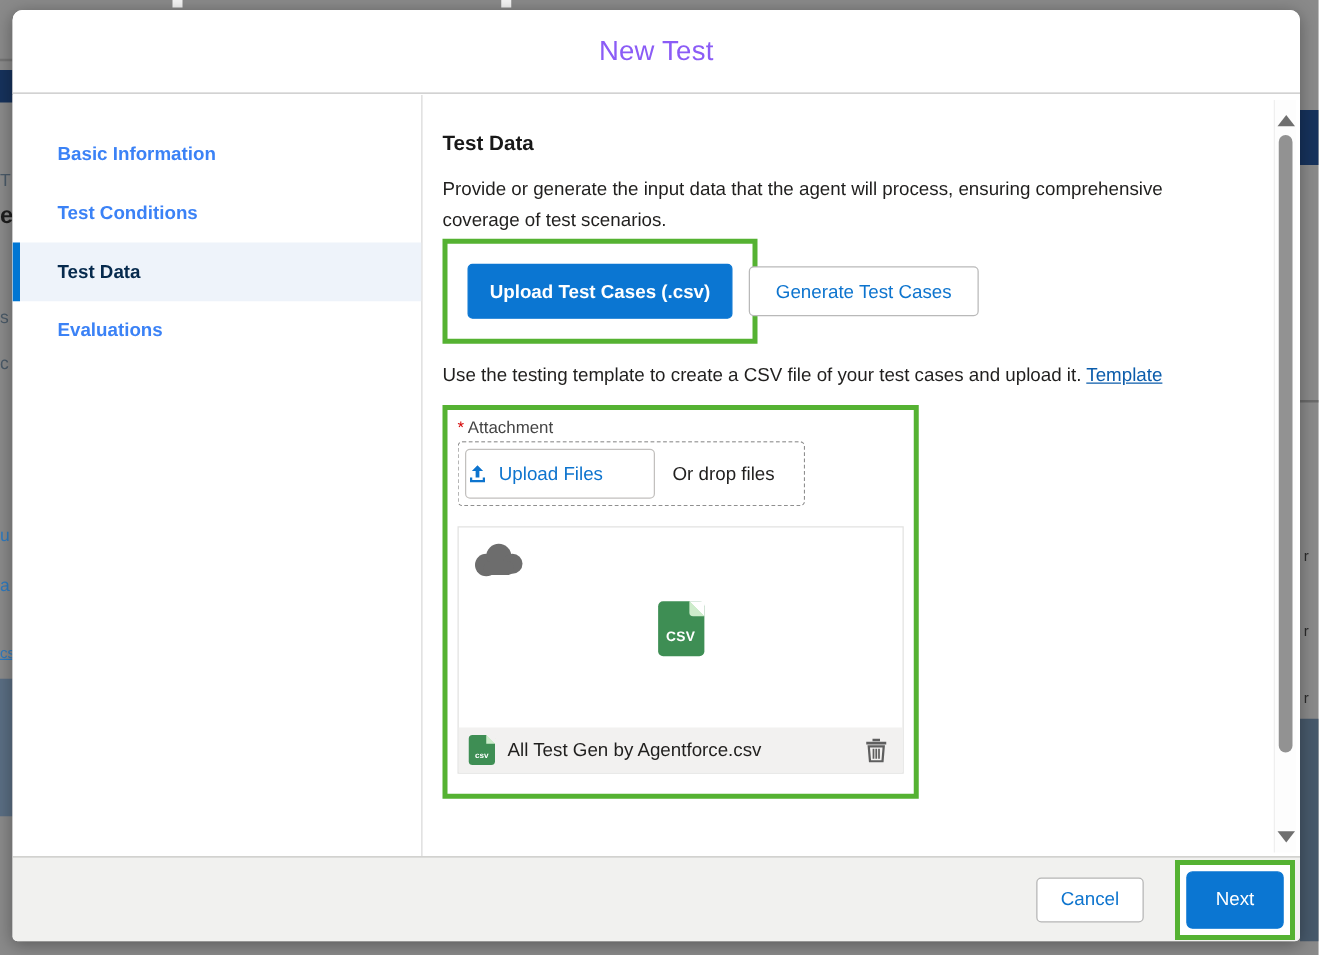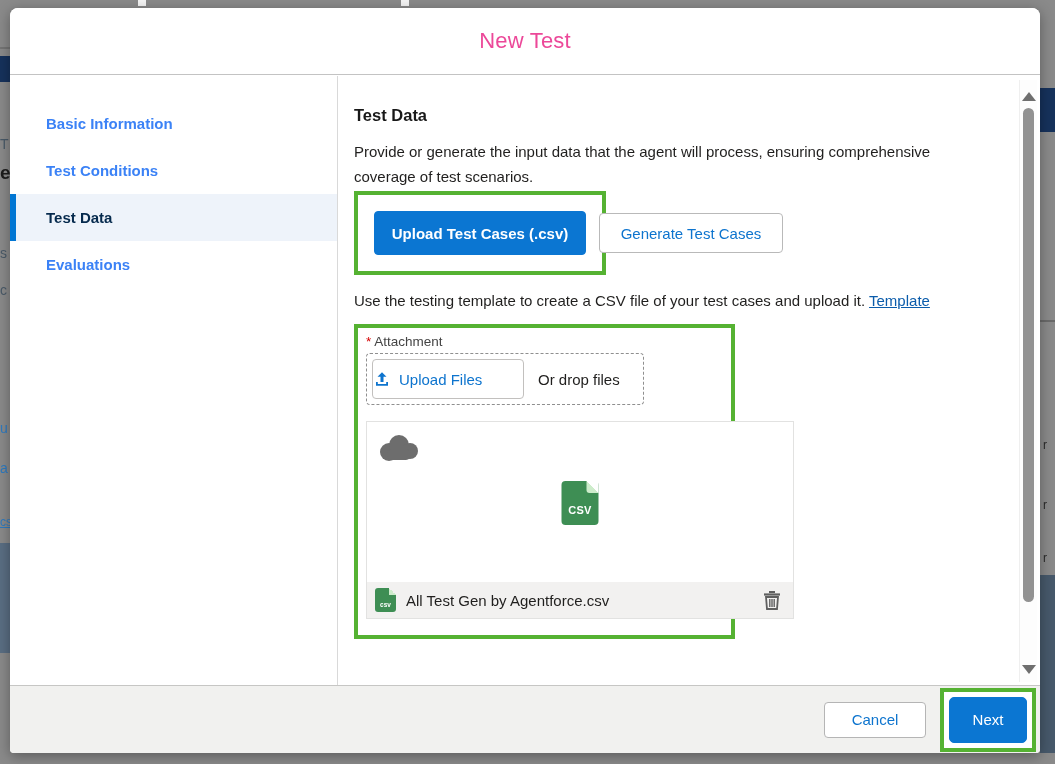--- a/index.html
+++ b/index.html
@@ -13,21 +13,21 @@
   .edge-letter.dark { color:#1d1d1d; font-weight:bold; font-size:19px; }
   .edge-letter.right { left:auto; right:0; width:12px; color:#2b2b2b; font-size:12px; }
   .notch { position:absolute; top:0; width:8px; height:6px; background:#f5f5f5; }
 
   
   .modal { position:absolute; left:10px; top:8px; width:1030px; height:745px;
            background:#fff; border-radius:8px 8px 4px 4px; overflow:hidden;
            box-shadow:0 3px 14px rgba(0,0,0,.35); }
   .modal-header { position:absolute; left:0; top:0; right:0; height:67px;
                   border-bottom:1px solid #c3c3c3; display:flex; align-items:center; justify-content:center; background:#fff; }
-  .modal-title { font-size:22px; font-weight:500; color:#ec4899; letter-spacing:.2px; }
+  .modal-title { font-size:22px; font-weight:500; color:#8b5cf6; letter-spacing:.2px; }
 
   
   .sidebar { position:absolute; left:0; top:68px; bottom:68px; width:328px;
              border-right:1px solid #d9d9d9; padding-top:24px; background:#fff; }
   .side-item { height:47px; display:flex; align-items:center; padding-left:36px;
                font-size:15px; color:#3b82f6; cursor:pointer; position:relative;font-weight:bold; }
   .side-item.selected { background:#eef3fa; font-weight:bold; color:#062a4d; }
   .side-item.selected::before { content:""; position:absolute; left:0; top:0; bottom:0; width:6px; background:#0176d3; }
 
   
@@ -51,21 +51,21 @@
   .anno-attach { margin-top:15px; width:381px; padding:6px 0 16px 8px; }
   .attach-label { font-size:13.5px; color:#444; }
   .req { color:#d40000; margin-right:3px; }
   .dropzone { margin-top:4px; display:inline-flex; align-items:center; border:1px dashed #8f8f8f;
               border-radius:4px; padding:5px; background:#fff; }
   .upload-files { display:flex; align-items:center; justify-content:flex-start; gap:8px;
                   width:152px; height:40px; background:#fff; border:1px solid #c2c0be; border-radius:4px;
                   color:#0d74ce; font-size:15px; }
   .drop-text { padding:0 18px 0 14px; font-size:15px; color:#201f1e; }
 
-  .preview-card { margin-top:16px; width:428px; height:198px; border:1px solid #e2e2e1;
+  .preview-card { margin-top:16px; width:357px; height:198px; border:1px solid #e2e2e1;
                   position:relative; background:#fff; }
   .cloud { position:absolute; left:10px; top:12px; }
   .csv-big { position:absolute; left:50%; top:59px; transform:translateX(-50%);
              width:37px; height:44px; background:#3e8e54; border-radius:4px;
              display:flex; align-items:flex-end; justify-content:center; padding-bottom:9px;
              color:#fff; font-size:11px; font-weight:bold; letter-spacing:.3px; }
   .csv-big::after { content:""; position:absolute; top:0; right:0; width:12px; height:12px;
                     background:linear-gradient(to bottom left, #fff 50%, #cdeccb 50%);
                     border-bottom-left-radius:3px; }
   .file-row { position:absolute; left:0; right:0; bottom:0; height:36px; background:#f2f1f0;
@@ -82,22 +82,22 @@
   .scrollbar { position:absolute; right:3px; top:72px; width:18px; height:602px;
                background:#fdfdfd; border-left:1px solid #efefef; }
   .tri { position:absolute; left:50%; transform:translateX(-50%); width:0; height:0; cursor:pointer; }
   .tri.up { top:12px; border-left:7px solid transparent; border-right:7px solid transparent; border-bottom:9px solid #6f6f6f; }
   .tri.down { bottom:8px; border-left:7px solid transparent; border-right:7px solid transparent; border-top:9px solid #6f6f6f; }
   .thumb { position:absolute; left:3px; top:28px; width:11px; height:494px; background:#929292; border-radius:6px; cursor:grab; }
 
   
   .footer { position:absolute; left:0; right:0; bottom:0; height:68px; background:#f1f1ef;
             border-top:1px solid #c6c6c4; display:flex; align-items:center; justify-content:flex-end; }
-  .cancel { width:102px; height:36px; background:#fff; border:1px solid #b5b5b5; border-radius:4px;
-            color:#0d74ce; font-size:15px; margin-right:14px; }
+  .cancel { width:86px; height:36px; background:#fff; border:1px solid #b5b5b5; border-radius:4px;
+            color:#0d74ce; font-size:15px; margin-right:25px; }
   .anno-next { margin-right:4px; padding:5px; display:flex; }
   .next { width:78px; height:46px; background:#0b76d2; color:#fff; border:1px solid #0b76d2;
           border-radius:5px; font-size:15px; font-weight:500; }
 </style>
 </head>
 <body>
 
 <div class="stage">
 
   <div class="notch" style="left:138px;"></div>

